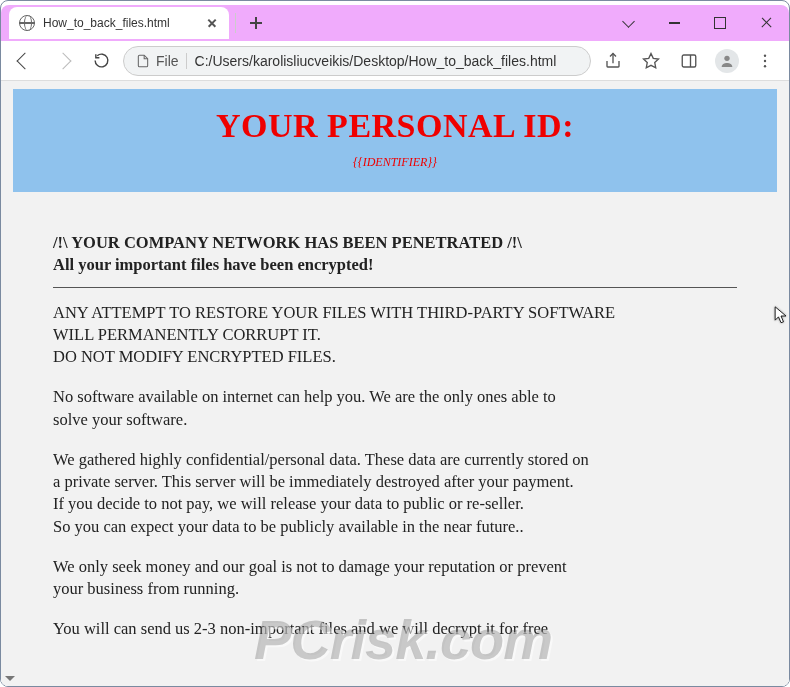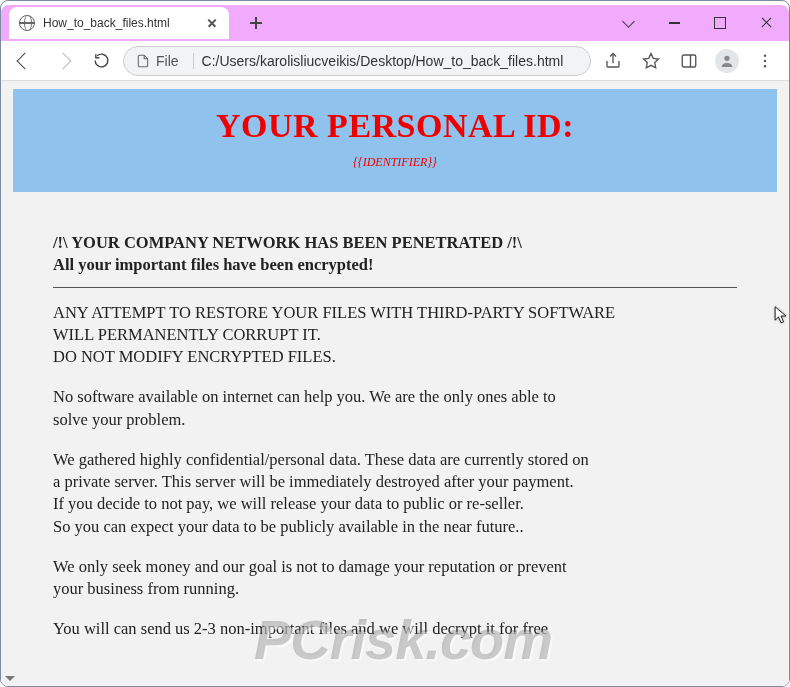--- a/index.html
+++ b/index.html
@@ -35,21 +35,21 @@
   .winbtn.close::after{ transform:rotate(-45deg);}
   
   
   .toolbar { height: 40px; display:flex; align-items:center; gap:6px; padding:0 8px; border-bottom:1px solid #ddd; background:#fff;}
   .tbtn { width:32px; height:32px; display:flex; align-items:center; justify-content:center; border-radius:50%;}
   .arrow { width:12px; height:12px; border-left:1.8px solid #444; border-bottom:1.8px solid #444; transform:rotate(45deg);}
   .arrow.fwd { transform:rotate(-135deg); border-color:#bbb;}
   .reload svg { width:17px; height:17px;}
   .addr { flex:1; height:30px; border:1px solid #ccc; border-radius:15px; background:#f1f3f4; display:flex; align-items:center; padding:0 12px; gap:8px; font-size:14px; color:#333;}
   .file-icon { width:14px; height:14px; }
-  .file-chip { border-right:1px solid #ccc; padding-right:14px; display:flex; align-items:center; gap:6px; color:#555;}
+  .file-chip { border-right:1px solid #ccc; padding-right:7px; display:flex; align-items:center; gap:6px; color:#555;}
   .addr-path { flex:1; white-space:nowrap; overflow:hidden; text-overflow:ellipsis;}
   .share-icon svg, .star-icon svg, .panel-icon svg, .avatar-icon svg, .kebab svg { width:18px; height:18px;}
   .avatar { width:24px; height:24px; border-radius:50%; background:#e3e6e8; display:flex; align-items:center; justify-content:center;}
   
   
   .viewport { position: relative; height: calc(687px - 36px - 40px - 4px); background:#fff; display:flex;flex-direction:column;}
   .page { flex:1; overflow:hidden; background:#f2f2f2; padding: 4px 0 0 0;}
   .page-inner { margin: 4px 12px 0 12px;}
   .banner { background:#8fc2ed; text-align:center; padding: 18px 0 22px 0;}
   .banner h1 { font-family: "Times New Roman", serif; font-weight:bold; color: #ef0000; font-size: 34px; letter-spacing: 0.5px;}
@@ -165,21 +165,21 @@
         <p><b>/!\ YOUR COMPANY NETWORK HAS BEEN PENETRATED /!\</b></p>
         <p style="margin-bottom:10px"><b>All your important files have been encrypted!</b></p>
         <hr>
         <div class="blk">
           <p>ANY ATTEMPT TO RESTORE YOUR FILES WITH THIRD-PARTY SOFTWARE</p>
           <p>WILL PERMANENTLY CORRUPT IT.</p>
           <p>DO NOT MODIFY ENCRYPTED FILES.</p>
         </div>
         <div class="blk">
           <p>No software available on internet can help you. We are the only ones able to</p>
-          <p>solve your problem.</p>
+          <p>solve your software.</p>
         </div>
         <div class="blk">
           <p>We gathered highly confidential/personal data. These data are currently stored on</p>
           <p>a private server. This server will be immediately destroyed after your payment.</p>
           <p>If you decide to not pay, we will release your data to public or re-seller.</p>
           <p>So you can expect your data to be publicly available in the near future..</p>
         </div>
         <div class="blk">
           <p>We only seek money and our goal is not to damage your reputation or prevent</p>
           <p>your business from running.</p>

